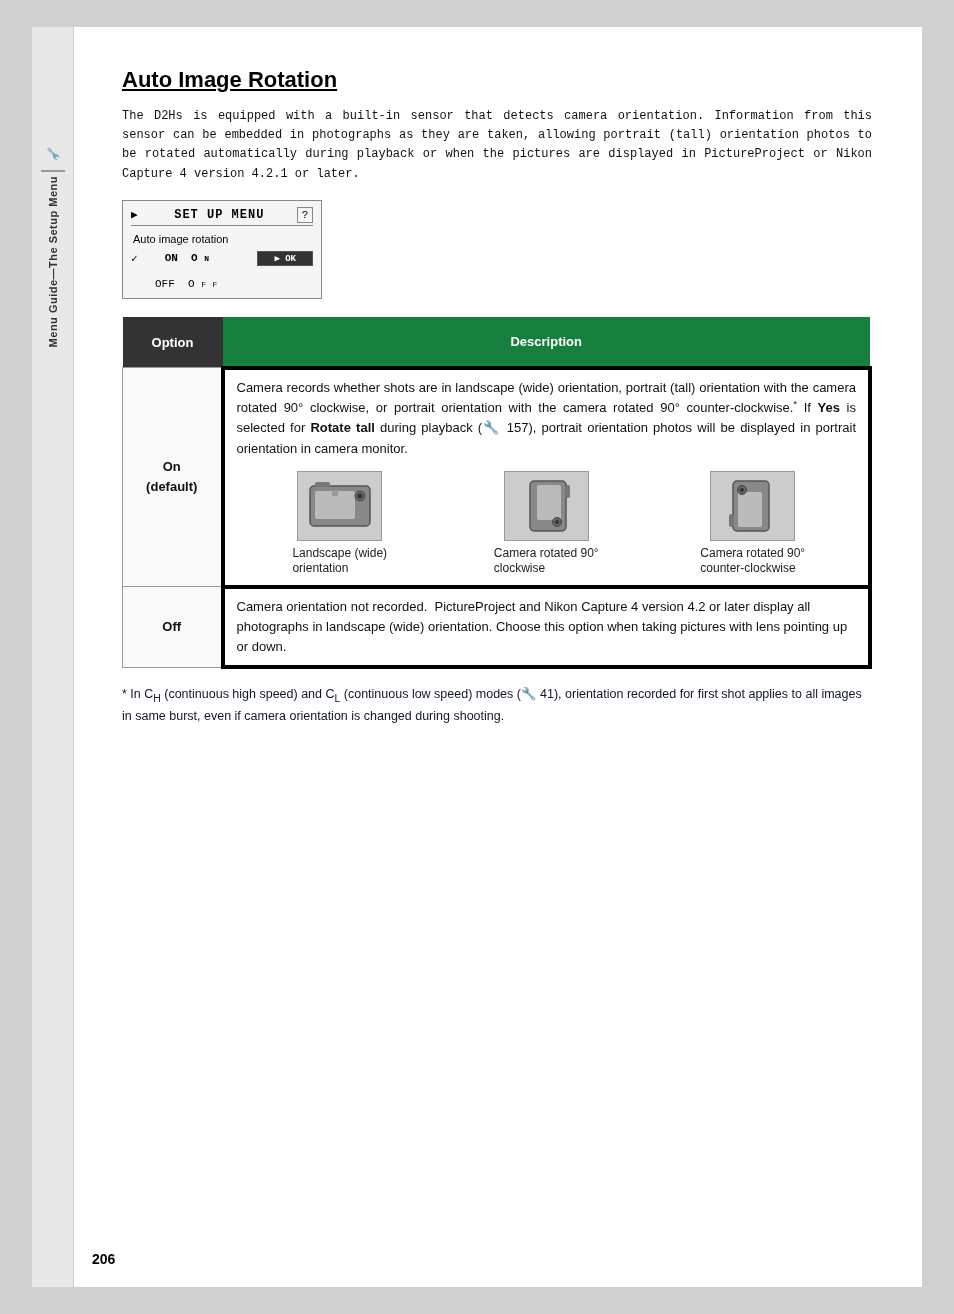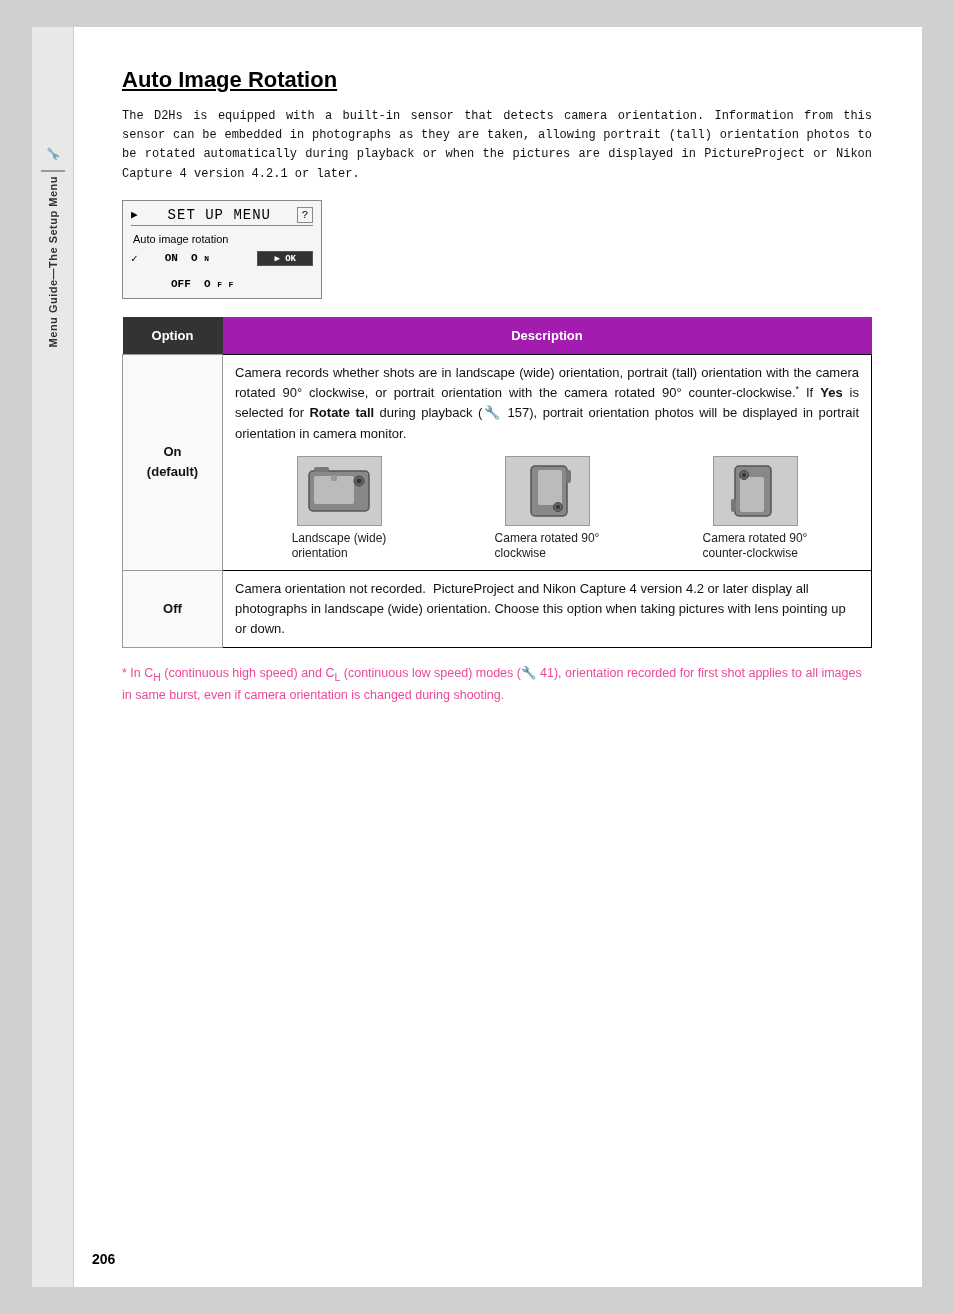--- a/index.html
+++ b/index.html
@@ -102,22 +102,22 @@
     }
     .menu-header {
       display: flex;
       justify-content: space-between;
       align-items: center;
       border-bottom: 1px solid #888;
       margin-bottom: 4px;
       padding-bottom: 2px;
     }
     .menu-title-bar {
-      font-size: 14px;
-      font-weight: normal;
+      font-size: 12px;
+      font-weight: bold;
       letter-spacing: 1px;
       text-transform: uppercase;
       flex: 1;
       text-align: center;
     }
     .menu-question {
       font-size: 11px;
       border: 1px solid #888;
       width: 16px;
       height: 16px;
@@ -160,34 +160,34 @@
     .option-table {
       width: 100%;
       border-collapse: collapse;
       margin-bottom: 16px;
       font-family: Arial, sans-serif;
       font-size: 13px;
     }
     .option-table th {
       background: #333;
       color: #fff;
-      padding: 11px 10px;
+      padding: 17px 10px;
       text-align: center;
       font-size: 13px;
       font-weight: bold;
     }
     .option-table th.option-th {
       width: 100px;
       background: #333;
     }
     .option-table th.desc-th {
-      background: #a21caf;
+      background: #15803d;
     }
     .option-table td {
-      border: 1px solid #000000;
+      border: 4px solid #000000;
       padding: 8px 12px;
       vertical-align: top;
       color: #111;
       line-height: 1.55;
     }
     .option-table td.option-cell {
       text-align: center;
       font-weight: bold;
       vertical-align: middle;
       border: 1px solid #999;
@@ -227,21 +227,21 @@
     }
     .camera-label {
       font-size: 12px;
       text-align: left;
       color: #222;
       line-height: 1.3;
     }
     .footnote {
       font-size: 12.5px;
       line-height: 1.55;
-      color: #ec4899;
+      color: #0f172a;
       font-family: Arial, sans-serif;
       margin-bottom: 36px;
     }
     .page-number {
       position: absolute;
       bottom: 20px;
       left: 60px;
       font-size: 14px;
       font-weight: bold;
       font-family: Arial, sans-serif;
@@ -274,21 +274,21 @@
           <div class="menu-question">?</div>
         </div>
         <div style="font-size:11px; padding:3px 0 4px 2px; font-family: Arial, sans-serif;">Auto image rotation</div>
         <div class="menu-item-row selected">
           <span class="menu-check">✓</span>
           <span class="menu-item-label small-caps">ON&nbsp; O n</span>
           <span class="menu-ok-btn">▶ OK</span>
         </div>
         <div style="height:8px;"></div>
         <div class="menu-item-row">
-          <span class="menu-item-label small-caps" style="margin-left:16px;font-weight:bold;">OFF&nbsp; O f f</span>
+          <span class="menu-item-label small-caps" style="">OFF&nbsp; O f f</span>
         </div>
       </div>
     </div>
 
     <table class="option-table">
       <thead>
         <tr>
           <th class="option-th">Option</th>
           <th class="desc-th">Description</th>
         </tr>

